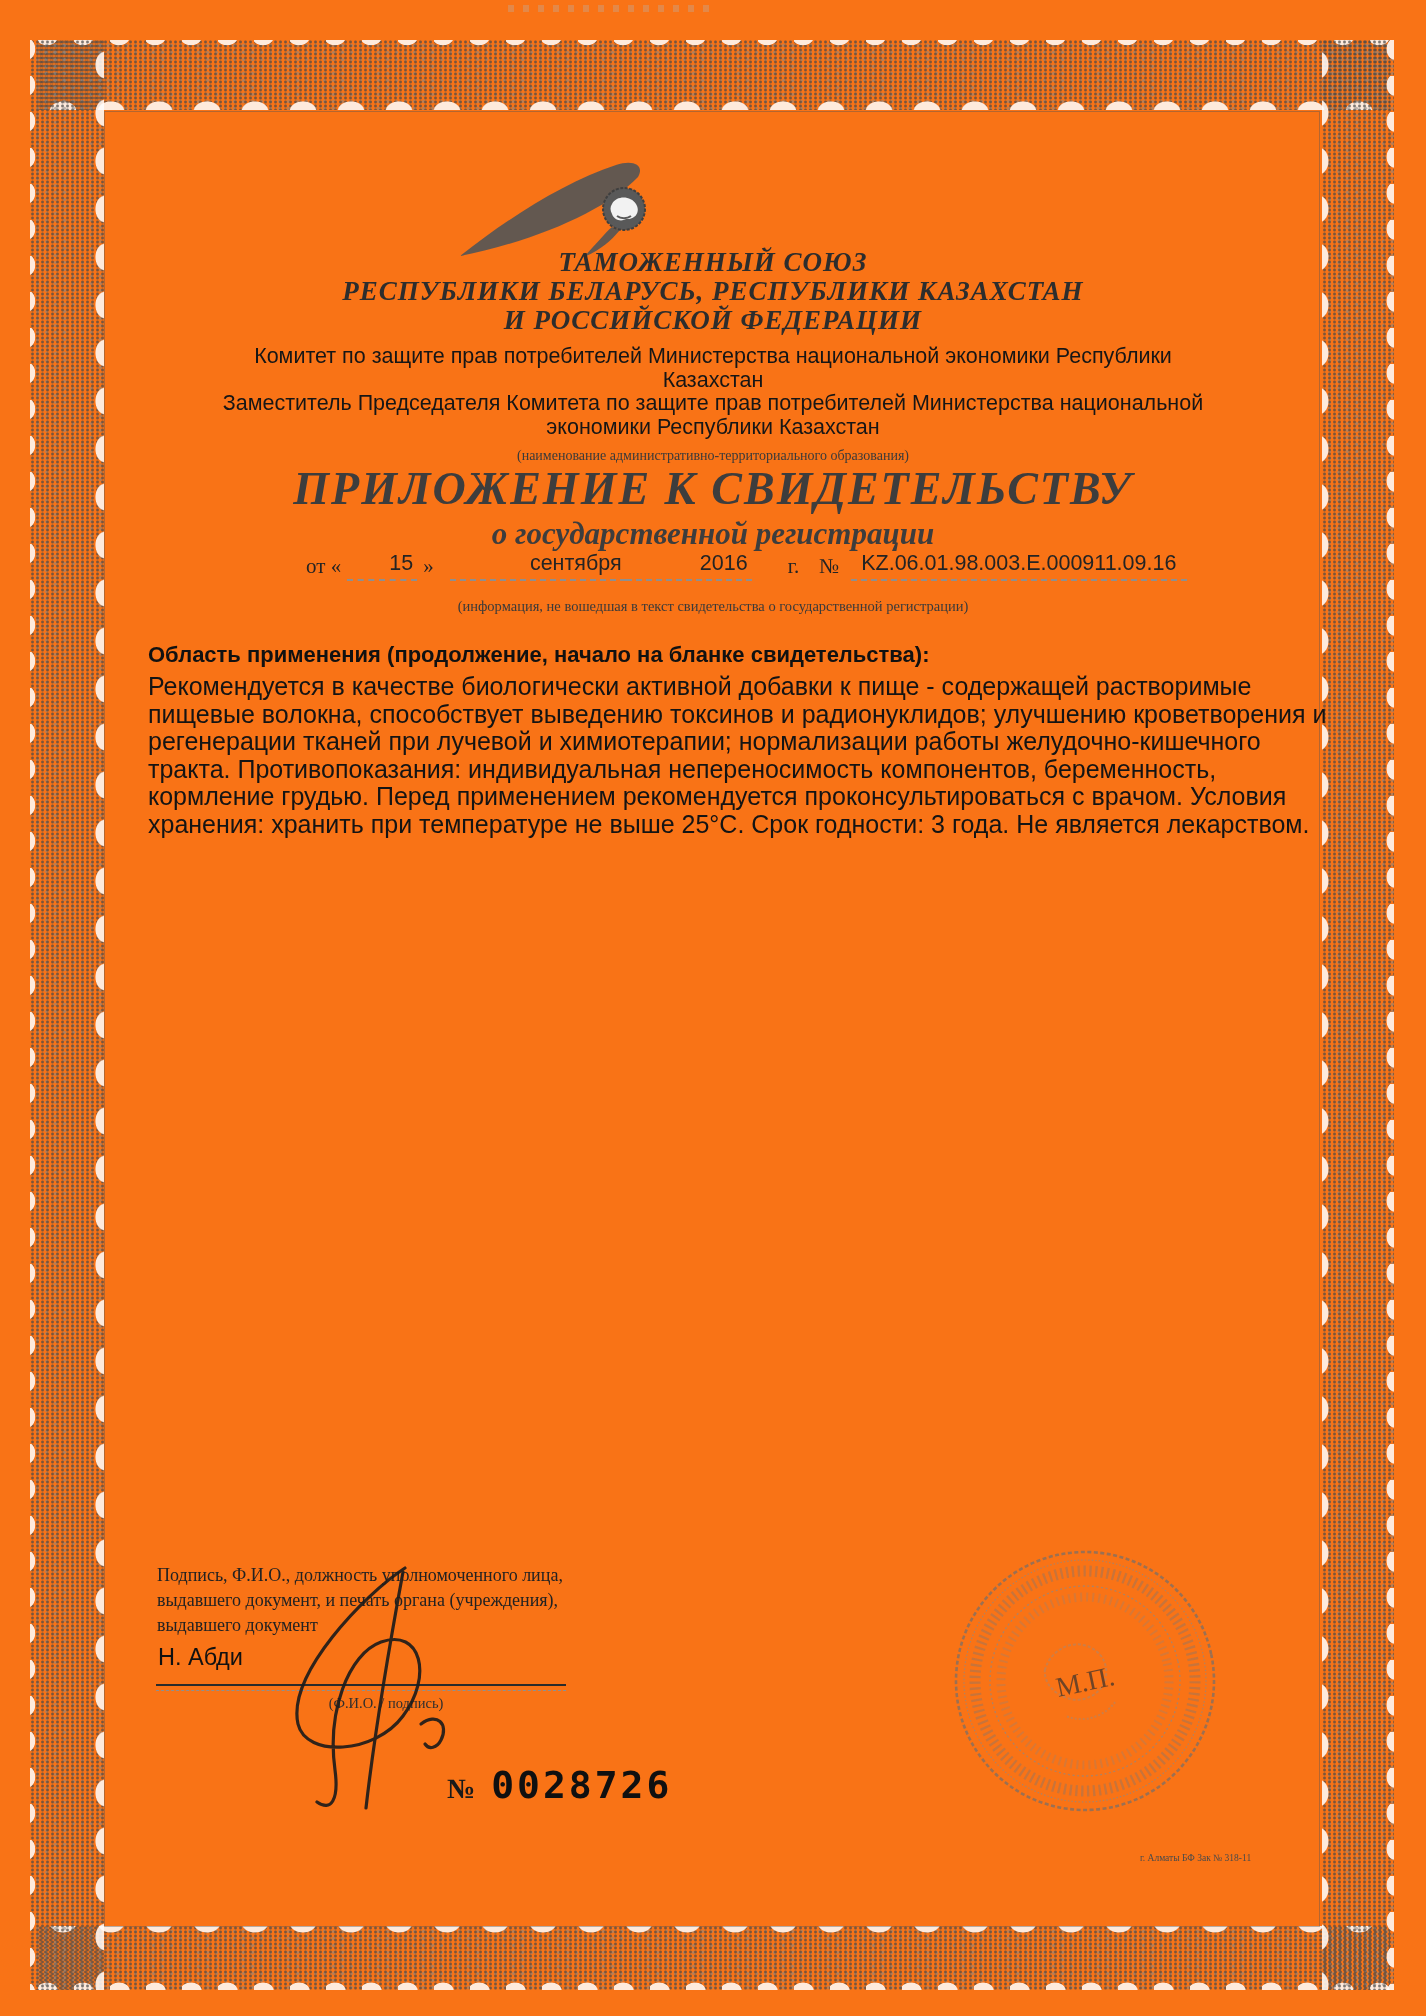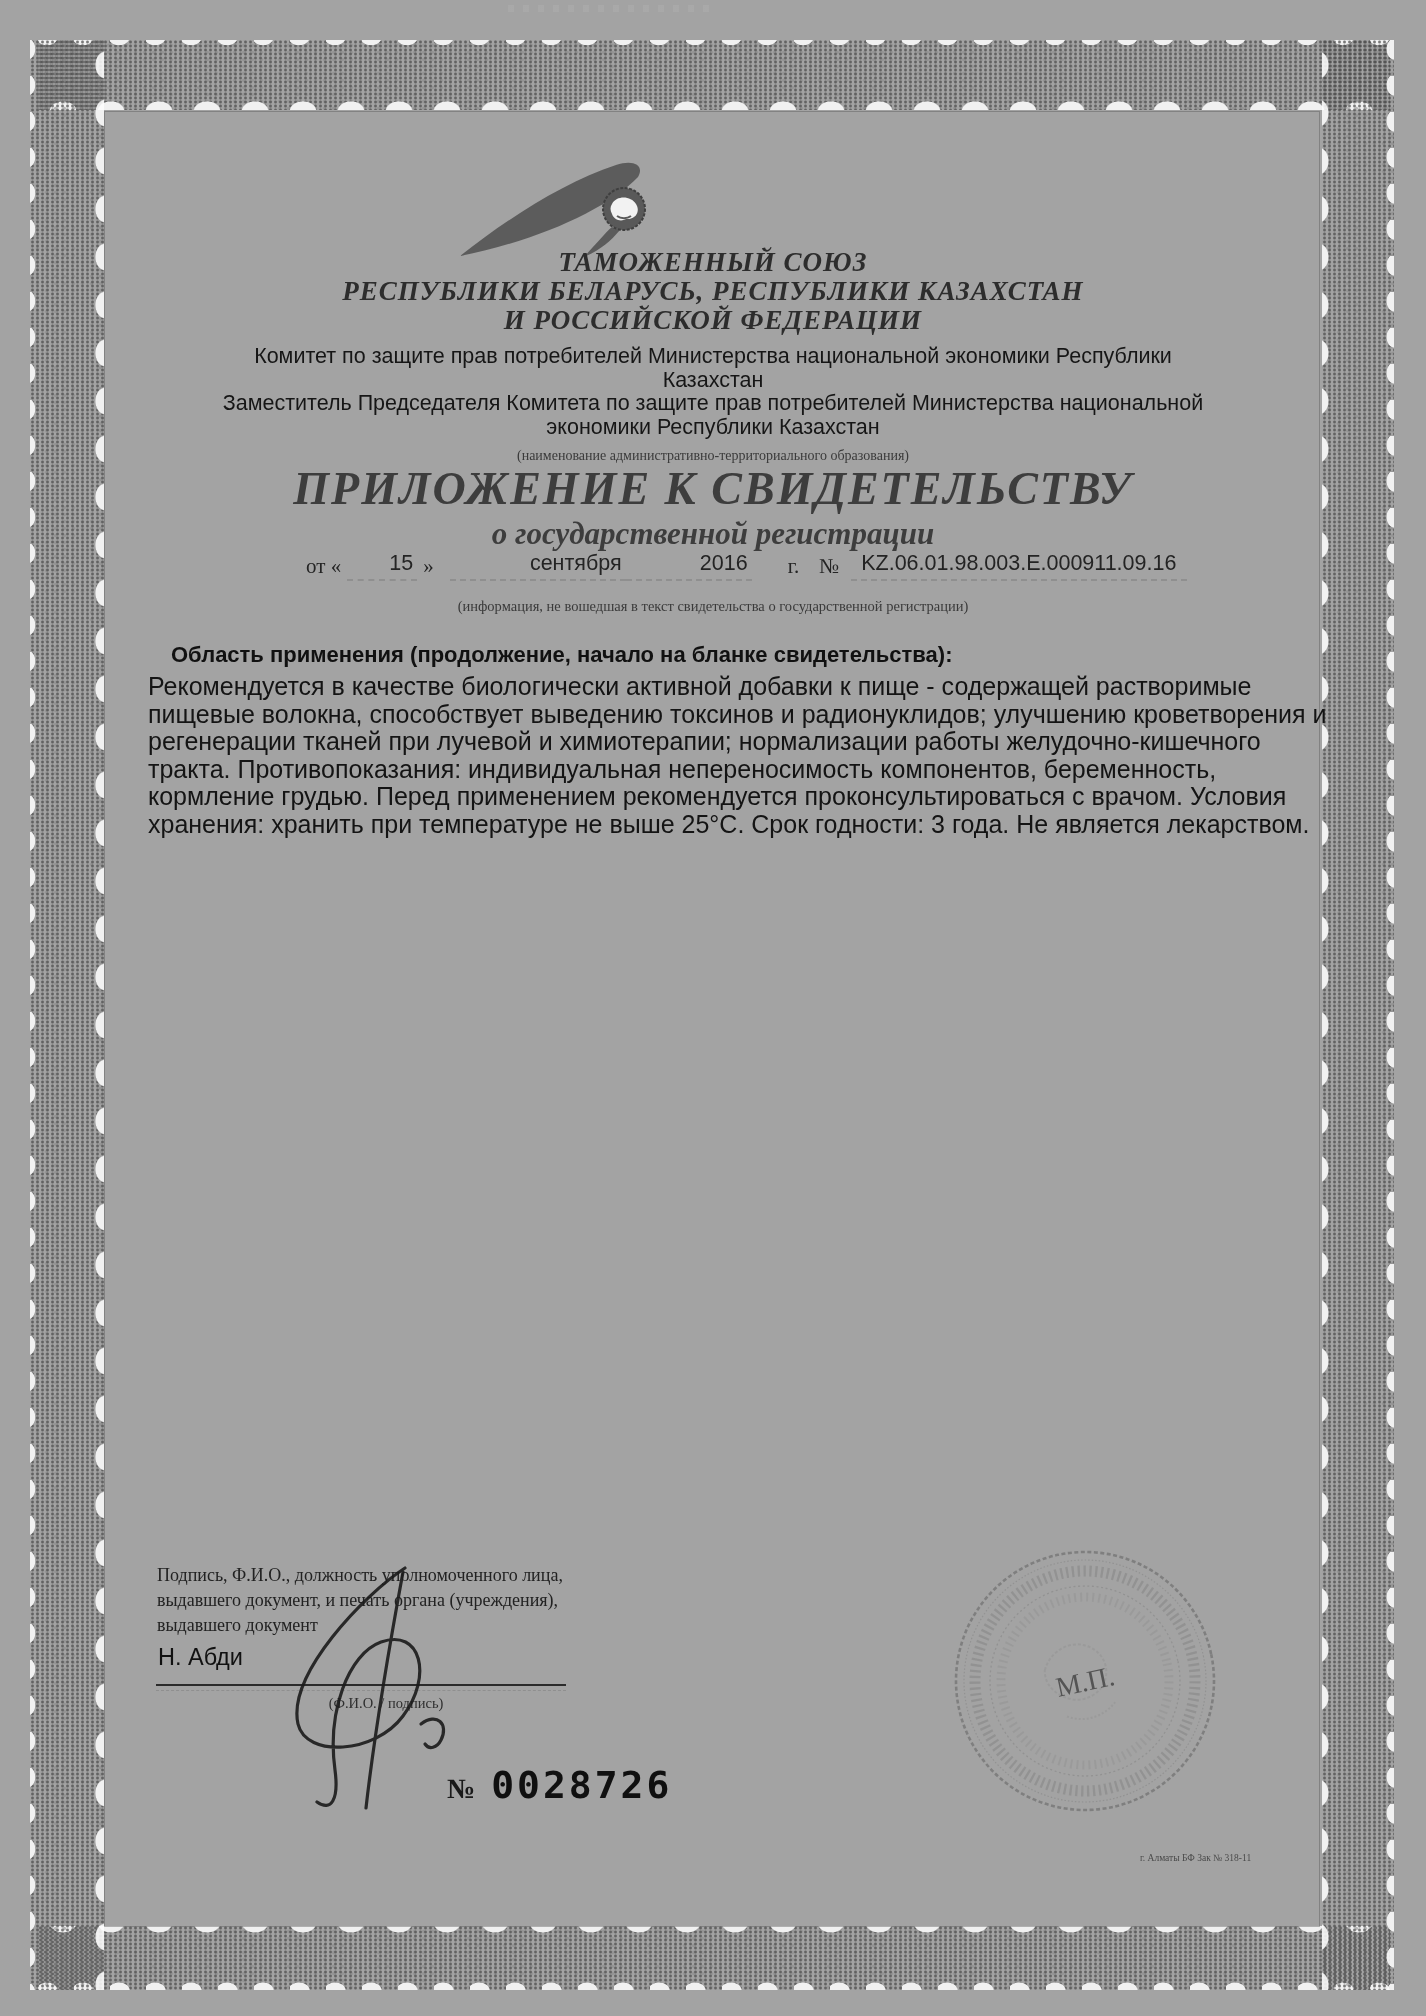--- a/index.html
+++ b/index.html
@@ -1,17 +1,17 @@
 <!DOCTYPE html>
 <html><head>
 <meta charset="utf-8">
 <style>
   html,body { margin:0; padding:0; background:#ffffff; }
   #page {
-    position:relative; width:1426px; height:2016px; background:#a3a3a3;
+    position:relative; width:1426px; height:2016px; background:#f97316;
     font-family:"Liberation Sans", sans-serif; color:#1c1c1c; overflow:hidden;
   }
   
   .band { position:absolute; opacity:.85; }
   .band.top    { left:38px; right:36px; top:40px;  height:70px; }
   .band.bottom { left:38px; right:36px; bottom:26px; height:64px; }
   .band.left   { left:30px;  top:40px; bottom:26px; width:74px; }
   .band.right  { right:32px; top:40px; bottom:26px; width:72px; }
   .band.top, .band.bottom {
     background-image:
@@ -79,21 +79,21 @@
     font-family:"Liberation Sans", sans-serif; font-size:21.5px; padding:0 4px 3px; }
   .fill.day { width:62px; margin:0 6px; }
   .fill.month { width:168px; margin-left:16px; }
   .fill.year { width:118px; margin-right:36px; }
   .fill.number { width:322px; margin-left:12px; text-align:left; padding-left:10px; }
   .date-row .nsign { margin-left:20px; padding-bottom:2px; }
   .caption2 { position:absolute; top:598px; left:0; width:100%; font-size:14.5px; }
 
   
   .apply-head { position:absolute; top:642px; left:148px; width:1185px;
-    font-weight:700; font-size:22px; color:#111;margin-left:23px; }
+    font-weight:700; font-size:22px; color:#111; }
   .apply-body { position:absolute; top:673px; left:148px; width:1185px;
     font-size:25px; line-height:27.6px; color:#141414; }
 
   
   .sig-label { position:absolute; top:1563px; left:157px; width:440px;
     font-family:Liberation Serif, serif; font-size:18px; line-height:25px; color:#222; }
   .sig-name { position:absolute; top:1644px; left:158px; font-size:23.5px; color:#111; }
   .sig-line { position:absolute; top:1684px; left:156px; width:410px;
     border-top:2px solid #2b2b2b; }
   .sig-line-dash { position:absolute; top:1690px; left:156px; width:410px;

